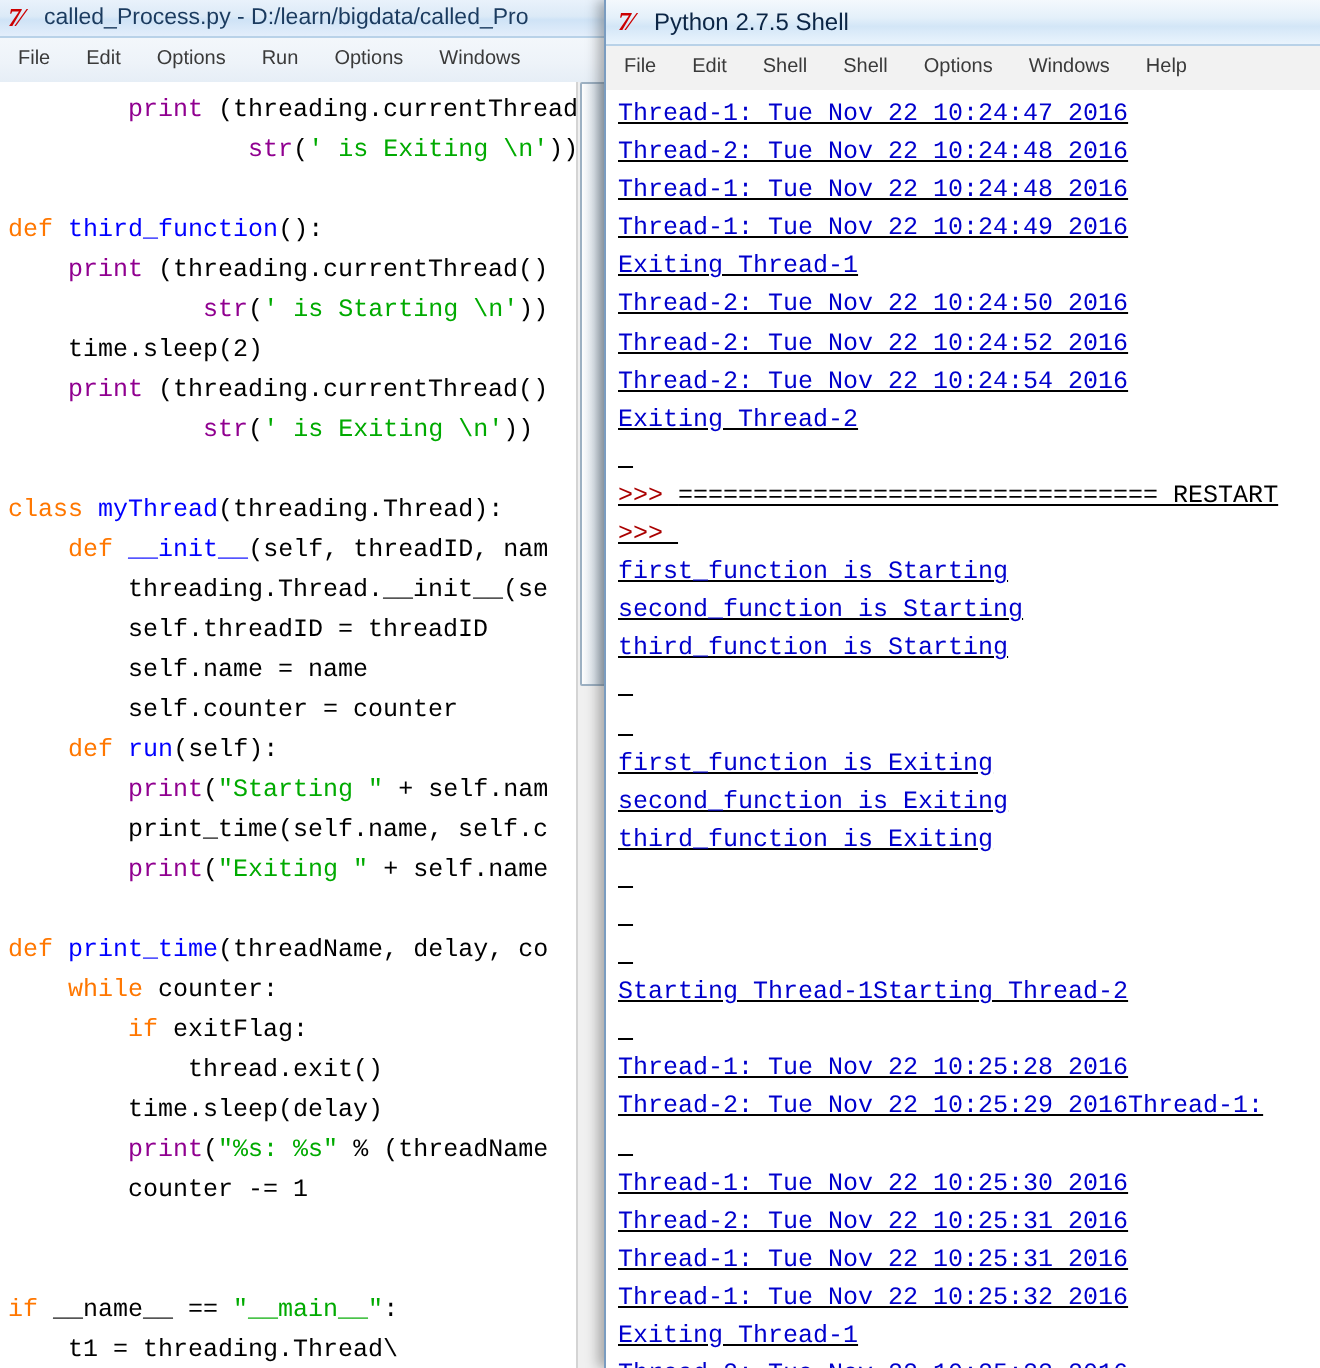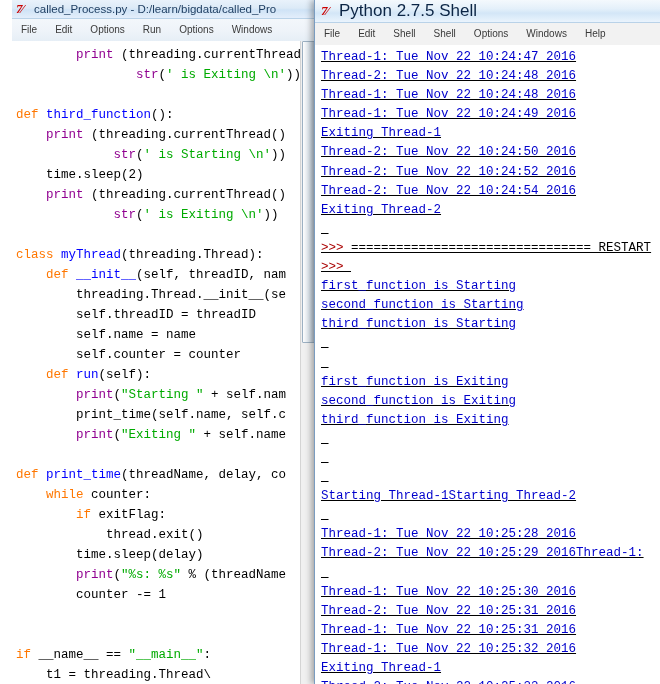--- a/index.html
+++ b/index.html
@@ -3,21 +3,21 @@
 <meta charset="utf-8">
 <style>
   html,body{margin:0;padding:0;}
   body{
     width:660px;height:684px;overflow:hidden;
     background:#ffffff;
     font-family:"Liberation Sans", sans-serif;
     position:relative;
   }
   
-  .window{position:absolute;overflow:hidden;background:#14532d;margin-left:12px;}
+  .window{position:absolute;overflow:hidden;background:#14532d;}
   .titlebar{
     height:18px;
     background:linear-gradient(to bottom,#e9f2fb 0%,#dceaf7 45%,#cfe3f6 55%,#e3eefb 100%);
     display:flex;align-items:center;
     padding-left:4px;
     font-size:11.5px;color:#1b3b5f;
     white-space:nowrap;
     border-bottom:1px solid #b9d2e8;
   }
   .title-text{overflow:hidden;text-overflow:clip;}
@@ -67,21 +67,21 @@
     background:linear-gradient(to right,#fdfdfd,#dfe7ee 55%,#b9c7d4);
     border:1px solid #9cb0c2;border-radius:1px;
   }
   #editor-vscroll{right:0;}
   #editor-vscroll .thumb{top:0px;height:300px;}
 
   
   #shell-window{left:302px;top:0;width:358px;height:684px;z-index:2;
     box-shadow:-3px 0 6px rgba(0,0,0,.30);
     border-left:1px solid #7a9cc0;}
-  #shell-titlebar{padding-left:6px;height:22px;font-size:17px;color:#0b2545;
+  #shell-titlebar{padding-left:6px;height:22px;font-size:12px;color:#0b2545;
     background:linear-gradient(to bottom,#f4f9fd 0%,#e4f0fa 40%,#d3e6f7 60%,#eaf4fd 100%);}
   #shell-menubar{height:22px;background:#f2f2f2;border-bottom:1px solid #d0d0d0;}
   #shell-body{
     position:absolute;left:0;top:45px;right:0;bottom:0;
     background:#ffffff;overflow:hidden;text-decoration:underline;
   }
   .shellout{
     padding:3px 0 0 6px;
     font-family:"Liberation Mono","DejaVu Sans Mono",monospace;
     font-size:12.5px;

